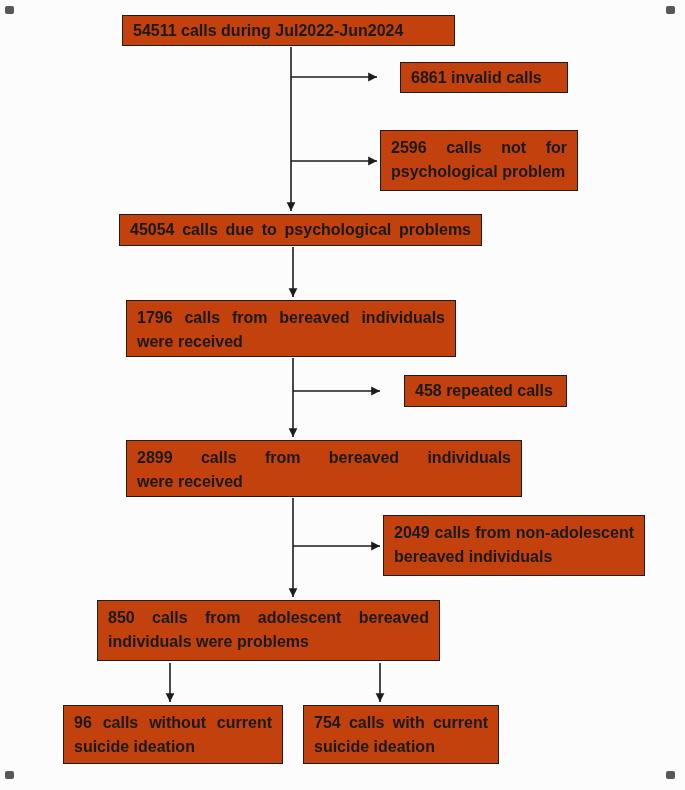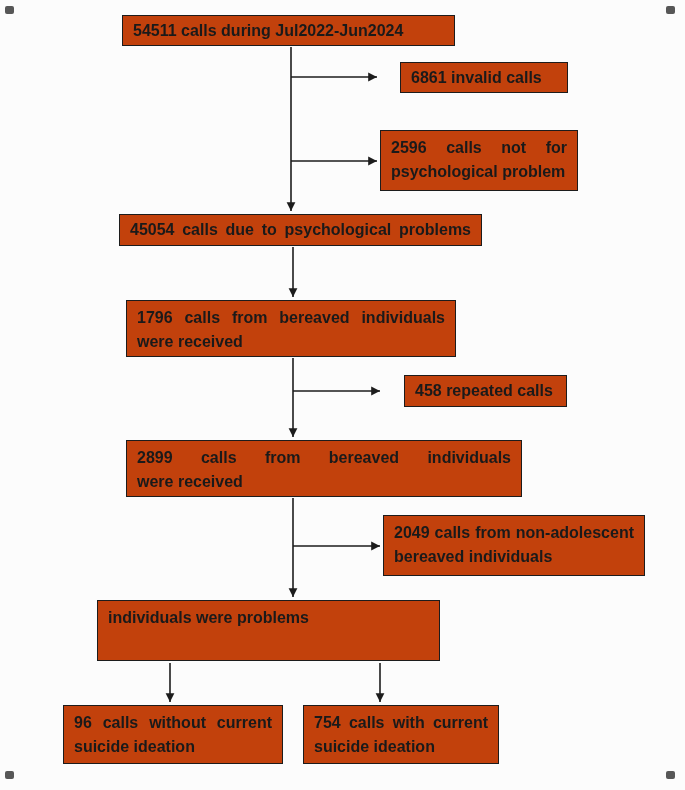--- a/index.html
+++ b/index.html
@@ -110,20 +110,21 @@
     <div class="ln j">2899 calls from bereaved individuals</div>
     <div class="ln">were received</div>
   </div>
 
   <div class="box multi" style="left:383px; top:515px; width:262px; height:61px;">
     <div class="ln j">2049 calls from non-adolescent</div>
     <div class="ln">bereaved individuals</div>
   </div>
 
   <div class="box multi" style="left:97px; top:600px; width:343px; height:61px;">
+    <div class="ln j">850 calls from adolescent bereaved</div>
     <div class="ln">individuals were problems</div>
   </div>
 
   <div class="box multi" style="left:63px; top:705px; width:220px; height:59px;">
     <div class="ln j">96 calls without current</div>
     <div class="ln">suicide ideation</div>
   </div>
 
   <div class="box multi" style="left:303px; top:705px; width:196px; height:59px;">
     <div class="ln j">754 calls with current</div>

